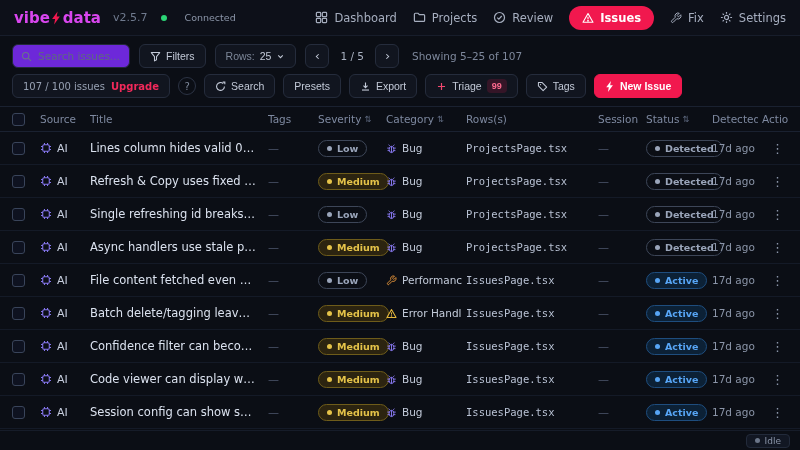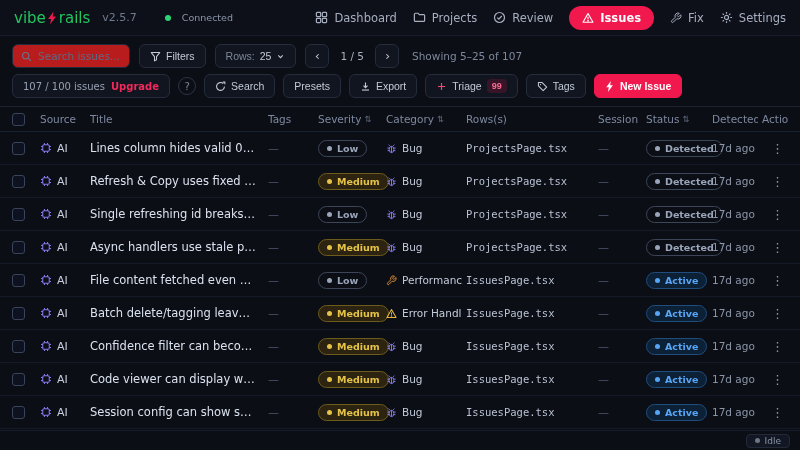--- a/index.html
+++ b/index.html
@@ -3,31 +3,31 @@
 <meta charset="utf-8">
 <style>
   *{box-sizing:border-box;margin:0;padding:0}
   html,body{width:800px;height:450px;overflow:hidden}
   body{background:#0b0e15;color:#d7deea;font-family:"DejaVu Sans","Liberation Sans",sans-serif;font-size:12px}
   .app{display:flex;flex-direction:column;height:450px}
   svg{display:block}
 
   
   .header{height:36px;flex:0 0 36px;display:flex;align-items:center;gap:10px;padding:0 14px;background:#0d1019;border-bottom:1px solid #171d2b}
-  .brand{display:flex;align-items:center;gap:1px;font-weight:400;font-size:15px;color:#22c55e;cursor:pointer}
+  .brand{display:flex;align-items:center;gap:1px;font-weight:700;font-size:15px;color:#d946ef;cursor:pointer}
   .version{font-size:11px;color:#6f7a8e;margin-left:2px}
-  .conn{display:flex;align-items:center;gap:11px;font-size:9.5px;color:#8b95a8;margin-left:18px}
+  .conn{display:flex;align-items:center;gap:18px;font-size:9.5px;color:#8b95a8;margin-left:3px}
   .conn .dot{width:6px;height:6px;border-radius:50%;background:#2bd576}
   .nav{margin-left:auto;display:flex;align-items:center;gap:16px}
   .nav-item{display:flex;align-items:center;gap:6px;font-size:11.5px;color:#a6aebf;cursor:pointer;white-space:nowrap}
   .nav-item.active{background:#f1184e;color:#fff;padding:5px 13px;border-radius:999px;font-weight:600}
 
   
   .toolbar{flex:0 0 36px;display:flex;align-items:center;gap:9px;padding:8px 12px 4px}
-  .search{display:flex;align-items:center;gap:6px;background:#b91c1c;border:1px solid #232a3a;border-radius:6px;height:24px;padding:0 8px;width:118px;color:#69748a}
+  .search{display:flex;align-items:center;gap:6px;background:#6d28d9;border:1px solid #232a3a;border-radius:6px;height:24px;padding:0 8px;width:118px;color:#69748a}
   .search input{background:transparent;border:0;outline:0;color:#aeb7c8;font-size:10.5px;width:100%;font-family:inherit}
   .search input::placeholder{color:#5e6980}
   .btn{display:inline-flex;align-items:center;gap:5px;background:#11151f;border:1px solid #252c3c;border-radius:6px;padding:0 10px;height:24px;font-size:10.5px;color:#c3cad8;cursor:pointer;white-space:nowrap}
   .btn .muted{color:#7d8799}
   .pager-btn{width:24px;justify-content:center;padding:0}
   .page-ind{font-size:10.5px;color:#aab2c2;margin:0 2px}
   .showing{font-size:10.5px;color:#7e889c;margin-left:4px}
 
   
   .actionbar{flex:0 0 32px;display:flex;align-items:center;gap:8px;padding:2px 12px 8px}
@@ -72,21 +72,21 @@
 <div class="app">
 
   <header class="header">
     <div class="brand">
       <span>vibe</span>
       <span>
           <svg width="11" height="14" viewBox="0 0 12 14">
             <path d="M7.2 0 1.2 8h3.3L3.4 14l6.3-8.6H6.2L7.2 0z" fill="#f1184e"></path>
           </svg>
         </span>
-      <span>rails</span>
+      <span>data</span>
     </div>
     <span class="version">v2.5.7</span>
     <span class="conn">
       <i class="dot"></i>
       <span>Connected</span>
     </span>
     <nav class="nav">
       <div class="nav-item">
         <span>
             <svg width="13" height="13" viewBox="0 0 14 14" fill="none" stroke="currentColor" stroke-width="1.3">

